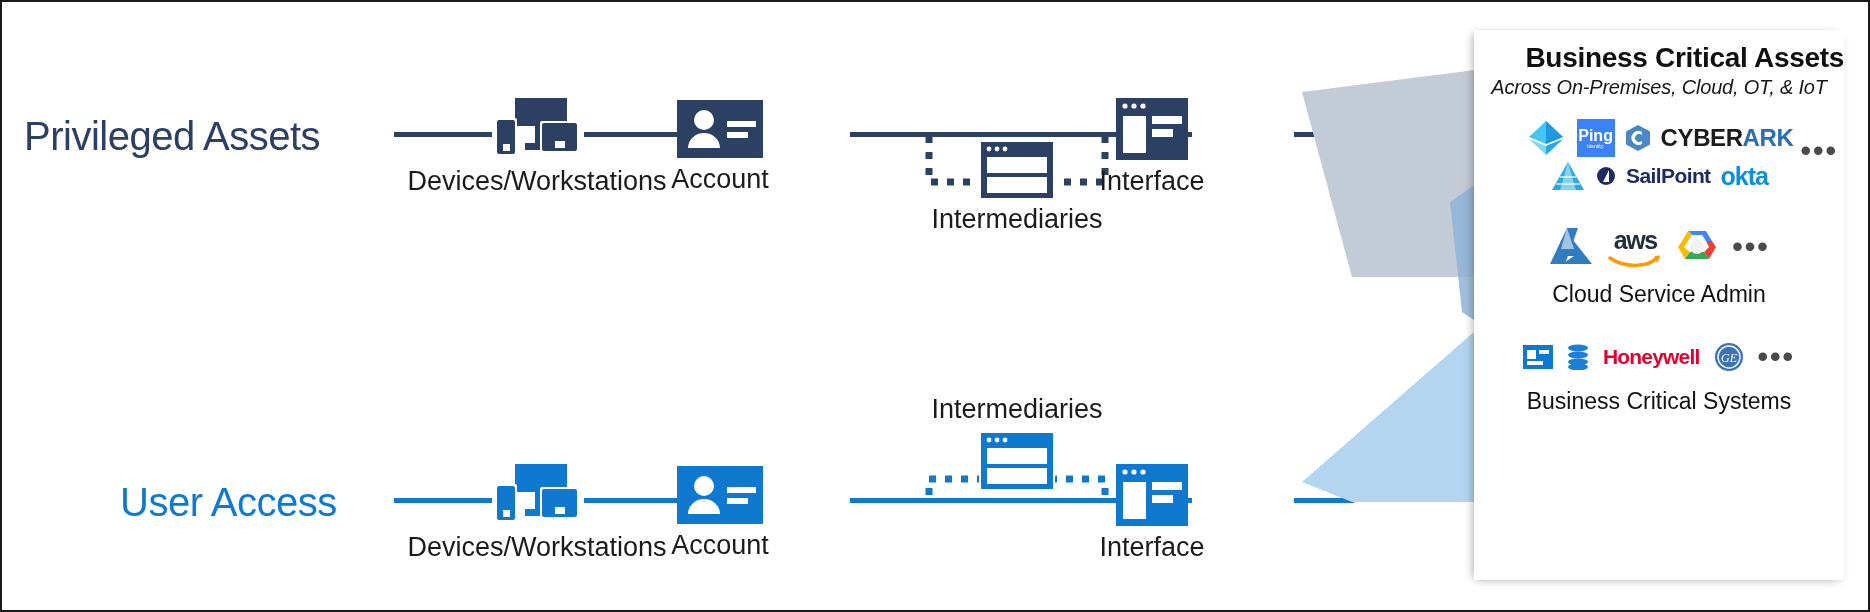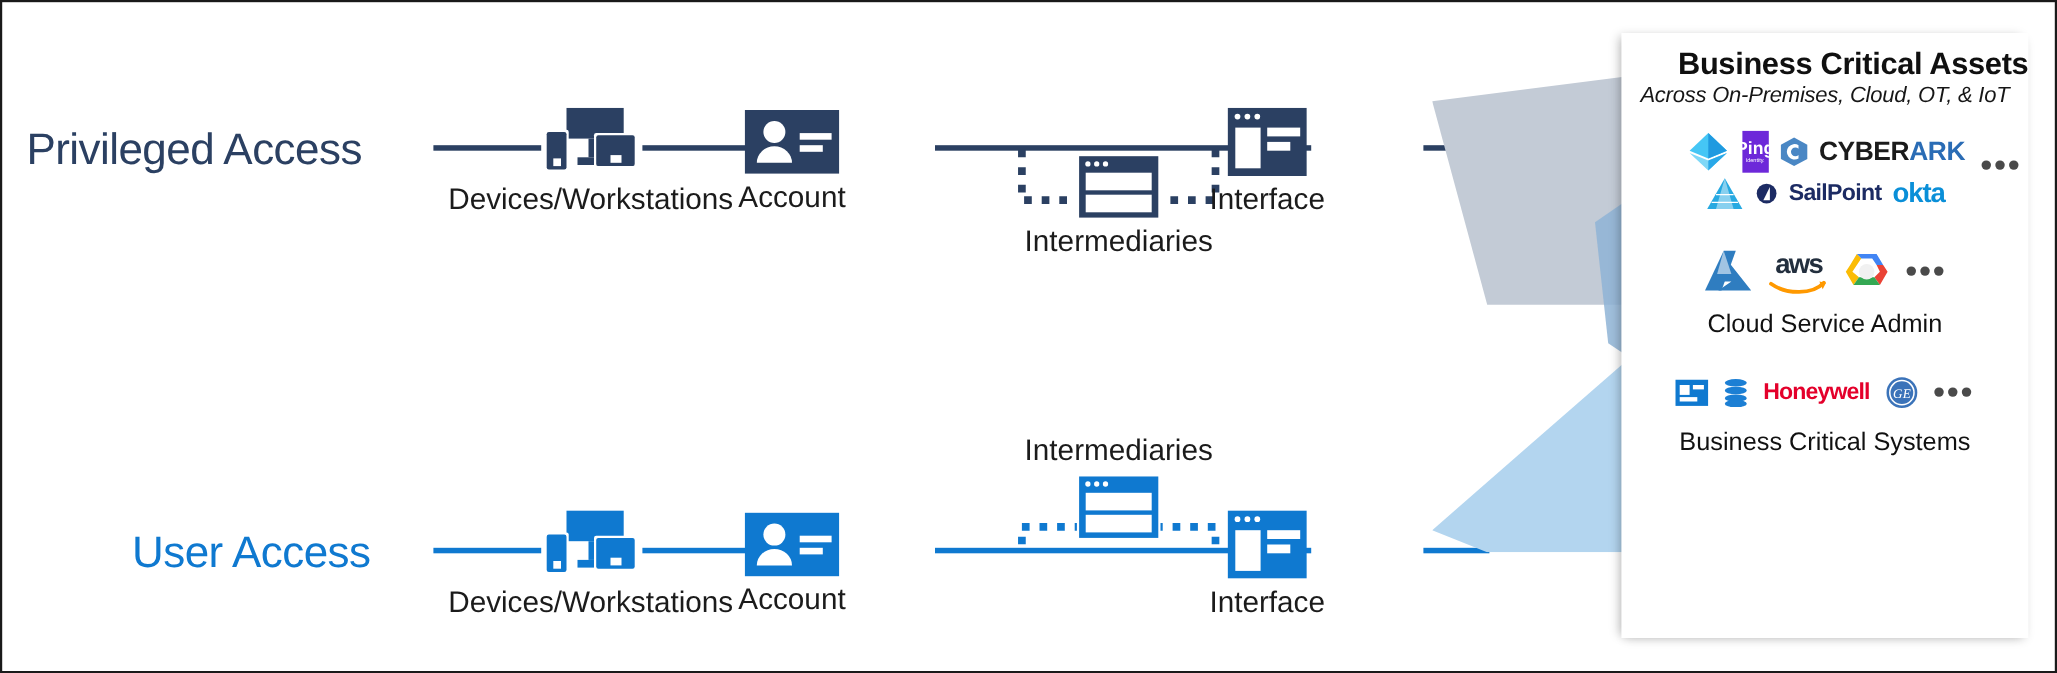--- a/index.html
+++ b/index.html
@@ -98,34 +98,34 @@
   .logo-txt{ font-weight:bold; white-space:nowrap; }
   .cyberark{ font-size:24px; color:#1b1b1b; letter-spacing:-0.4px;}
   .cyberark b{ color:#2a6cb5; }
   .sailpoint{ font-size:21px; color:#1c2b63; letter-spacing:-0.6px;}
   .okta{ font-size:25px; color:#0a8fd8; letter-spacing:-1px; }
   .aws-word{ font-size:25px; color:#232f3e; letter-spacing:-1.5px; }
   .abb{ font-size:25px; color:#fc1921; letter-spacing:-1px;}
   .rockwell{ font-size:11px; color:#e31937; line-height:1.02; text-align:left;}
   .honeywell{ font-size:21px; color:#e4002b; letter-spacing:-0.8px;}
   .ping-chip{
-    width:24px;height:38px;background:#6d28d9;color:#fff;
+    width:38px;height:38px;background:#3b82f6;color:#fff;
     display:flex;flex-direction:column;align-items:center;justify-content:center;
     line-height:1;
   }
   .ping-chip .p1{font-size:16px;font-weight:bold;}
   .ping-chip .p2{font-size:5px;}
   svg{ display:block; }
 </style>
 </head>
 <body>
 
 <div id="canvas">
 
-  <div class="row-label" id="label-privileged">Privileged Access</div>
+  <div class="row-label" id="label-privileged">Privileged Assets</div>
 
   <div class="hline" style="left:392px;top:130px;width:98px;background:#2b4062;"></div>
   <div class="hline" style="left:582px;top:130px;width:168px;background:#2b4062;"></div>
   <div class="hline" style="left:848px;top:130px;width:342px;background:#2b4062;"></div>
   <div class="hline" style="left:1292px;top:130px;width:60px;background:#2b4062;"></div>
 
   <div class="node" style="left:404px;top:96px;width:262px;">
     <div class="icon-wrap">
       <svg width="84" height="62" viewBox="0 0 84 62">
         <rect x="20" y="0" width="52" height="28" fill="#2b4062"></rect>

